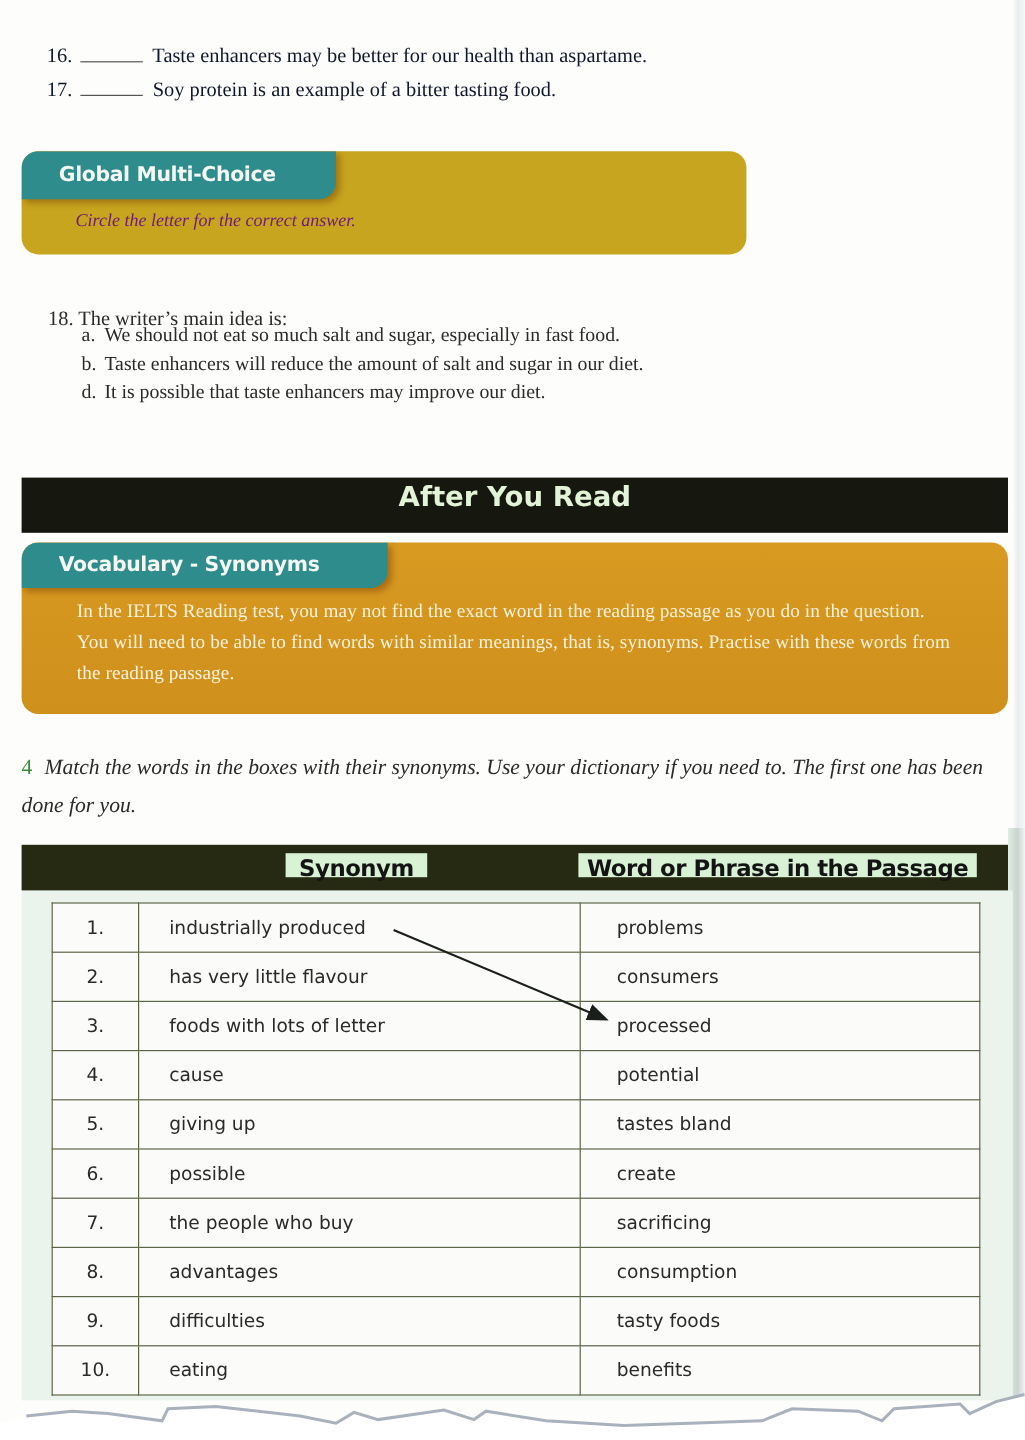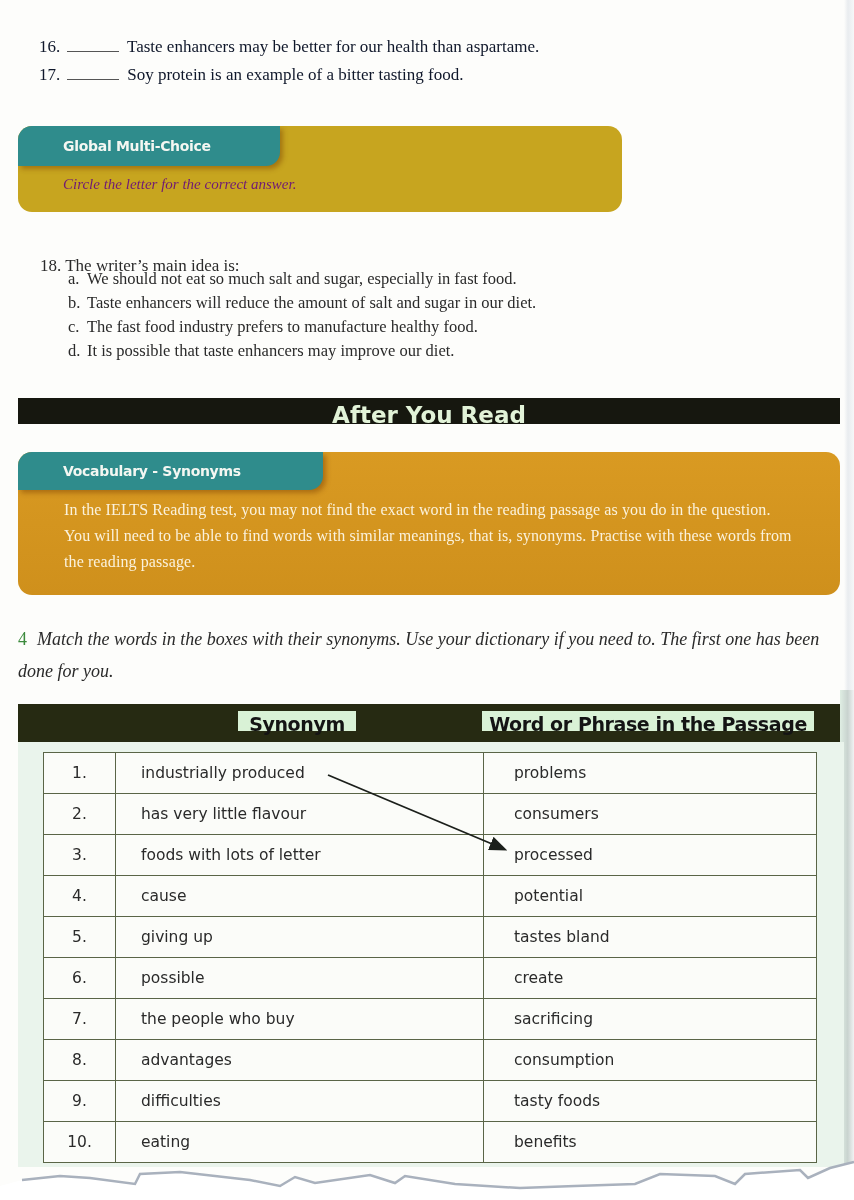--- a/index.html
+++ b/index.html
@@ -27,36 +27,36 @@
     position: absolute; border-radius: 14px; overflow: hidden;
   }
   .box-gmc { left: 18px; top: 126px; width: 604px; height: 86px; background: #c7a51f; }
   .box-vocab { left: 18px; top: 452px; width: 822px; height: 143px; background: #d6961f;
     background: linear-gradient(180deg, #d99a22 0%, #cf901c 100%); }
   .tab {
     position: absolute; left: 0; top: 0; height: 40px;
     background: #2f8c8c; border-radius: 0 0 14px 0;
     box-shadow: 3px 3px 5px rgba(120,60,0,0.45);
     color: #f4f7f2; font-family: "DejaVu Sans", sans-serif; font-weight: bold;
-    font-size: 14px; line-height: 40px; padding-left: 45px; letter-spacing: -0.3px;
+    font-size: 17px; line-height: 40px; padding-left: 31px; letter-spacing: -0.3px;
   }
   .tab-gmc { width: 262px; height: 40px; }
   .tab-vocab { width: 305px; height: 38px; line-height: 38px; }
   .box-instr { position: absolute; left: 45px; top: 50px; color: #701a75; font-style: italic; font-size: 15px; }
   .vocab-text { position: absolute; left: 46px; top: 45px; right: 40px; color: #fbf2dc; font-size: 16px; line-height: 26px; letter-spacing: 0.1px; }
 
   
   .q18 { position: absolute; left: 40px; top: 240px; font-size: 17px; line-height: 22px; margin-top: 15px; }
   .q18-options { position: absolute; left: 68px; top: 268px; font-size: 16.5px; }
   .q18-options li { list-style: none; height: 24px; line-height: 22px; }
   .q18-options .lt { display: inline-block; width: 19px; }
 
   
   .after-bar {
-    position: absolute; left: 18px; top: 398px; width: 822px; height: 26px;
+    position: absolute; left: 18px; top: 398px; width: 822px; height: 46px;
     background: #16170f; color: #e2f3d8; text-align: center;
     font-family: "DejaVu Sans", sans-serif; font-weight: bold; font-size: 23px; line-height: 34px;
   }
 
   
   .ex4 { position: absolute; left: 18px; top: 623px; width: 812px; font-size: 18px; font-style: italic; line-height: 32px; color: #2a2a2a; }
   .ex4 .ex-num { color: #3c8a3c; font-style: normal; margin-right: 10px; }
 
   
   .tbl-bg {
@@ -105,21 +105,20 @@
   <div class="box-instr">Circle the letter for the correct answer.</div>
 </div>
 
 <div class="q18">
   <span>18.</span>
   <span>The writer’s main idea is:</span>
 </div>
 <ul class="q18-options">
   <li><span class="lt">a.</span><span>We should not eat so much salt and sugar, especially in fast food.</span></li>
   <li><span class="lt">b.</span><span>Taste enhancers will reduce the amount of salt and sugar in our diet.</span></li>
-  <li><span class="lt">c.</span><span>The fast food industry prefers to manufacture healthy food.</span></li>
   <li><span class="lt">d.</span><span>It is possible that taste enhancers may improve our diet.</span></li>
 </ul>
 
 <div class="after-bar">After You Read</div>
 
 <div class="box box-vocab">
   <div class="tab tab-vocab">Vocabulary - Synonyms</div>
   <div class="vocab-text">In the IELTS Reading test, you may not find the exact word in the reading passage as you do in the question. You will need to be able to find words with similar meanings, that is, synonyms. Practise with these words from the reading passage.</div>
 </div>
 

